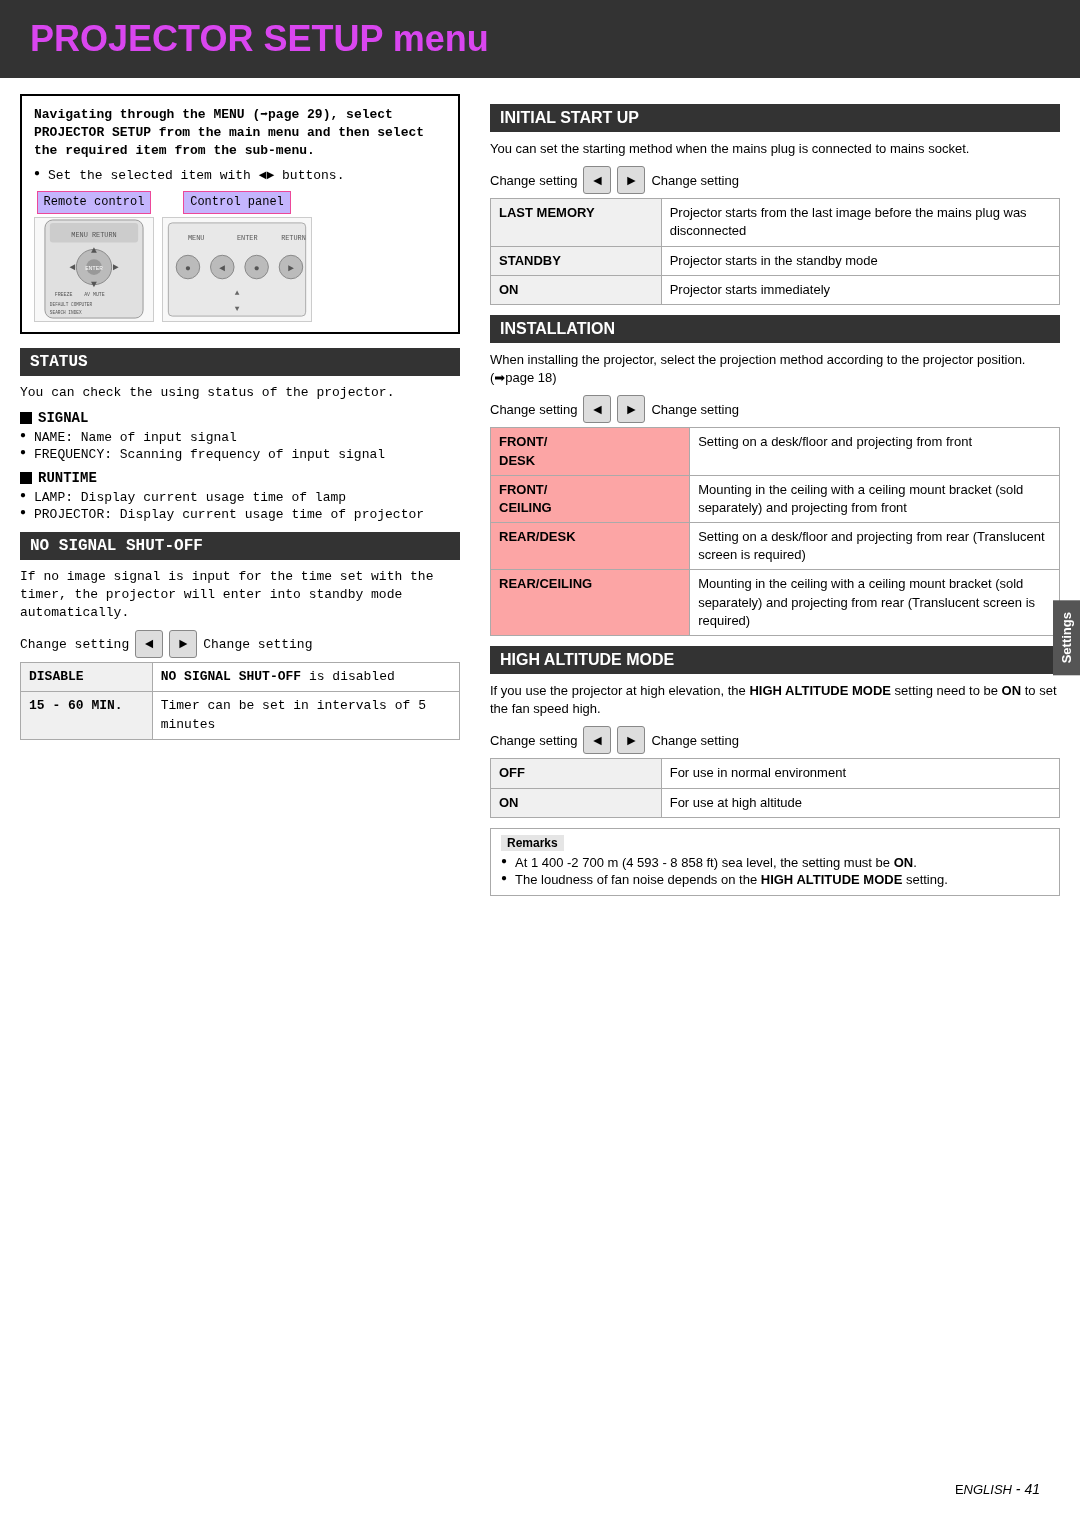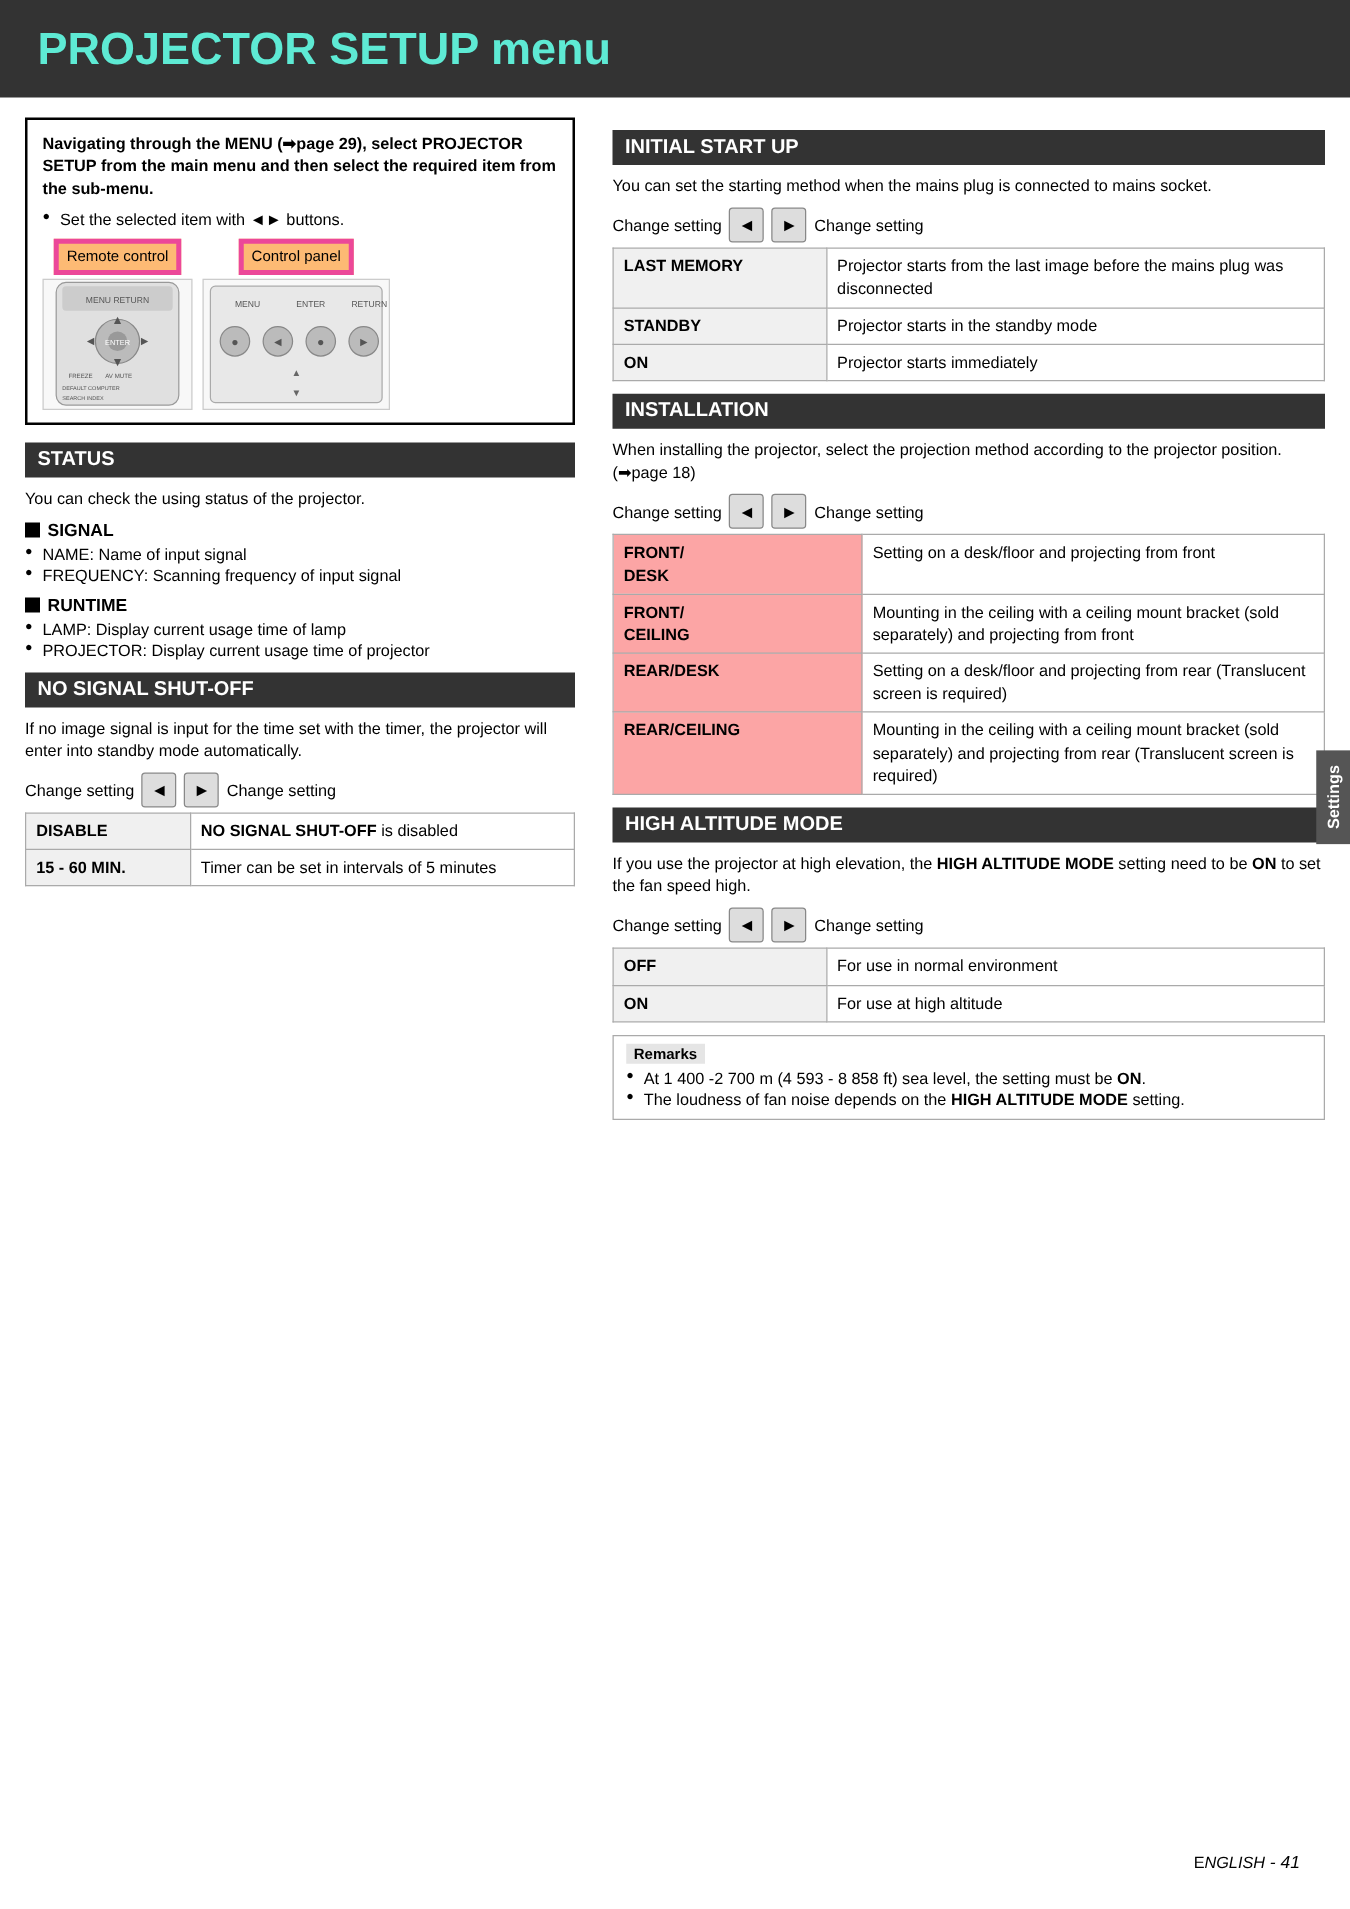--- a/index.html
+++ b/index.html
@@ -8,37 +8,38 @@
       font-size: 13px;
       background: #fff;
       color: #000;
       width: 1080px;
       min-height: 1527px;
       position: relative;
     }
 
     .page-title {
       background: #333;
-      color: #5eead4;
+      color: #d946ef;
       font-size: 36px;
       font-weight: bold;
       padding: 18px 30px;
       margin-bottom: 16px;
     }
 
     .main-content {
       display: flex;
       gap: 0;
       padding: 0 20px;
     }
 
     .left-col {
       width: 460px;
       flex-shrink: 0;
       padding-right: 20px;
+      font-family: Liberation Mono, monospace;
     }
 
     .right-col {
       flex: 1;
       padding-left: 10px;
     }
 
     
     .intro-box {
       border: 2px solid #000;
@@ -192,23 +193,23 @@
     
     .remote-diagram {
       display: flex;
       gap: 8px;
       margin-top: 6px;
     }
 
     .remote-label {
       font-size: 12px;
       text-align: center;
-      border: 4px solid #ec4899;
+      border: 1px solid #ec4899;
       padding: 2px 6px;
-      background: #fdba74;
+      background: #c4b5fd;
     }
 
     .diagram-container {
       display: flex;
       flex-direction: column;
       align-items: center;
     }
   </style>
 </head>
 <body>

